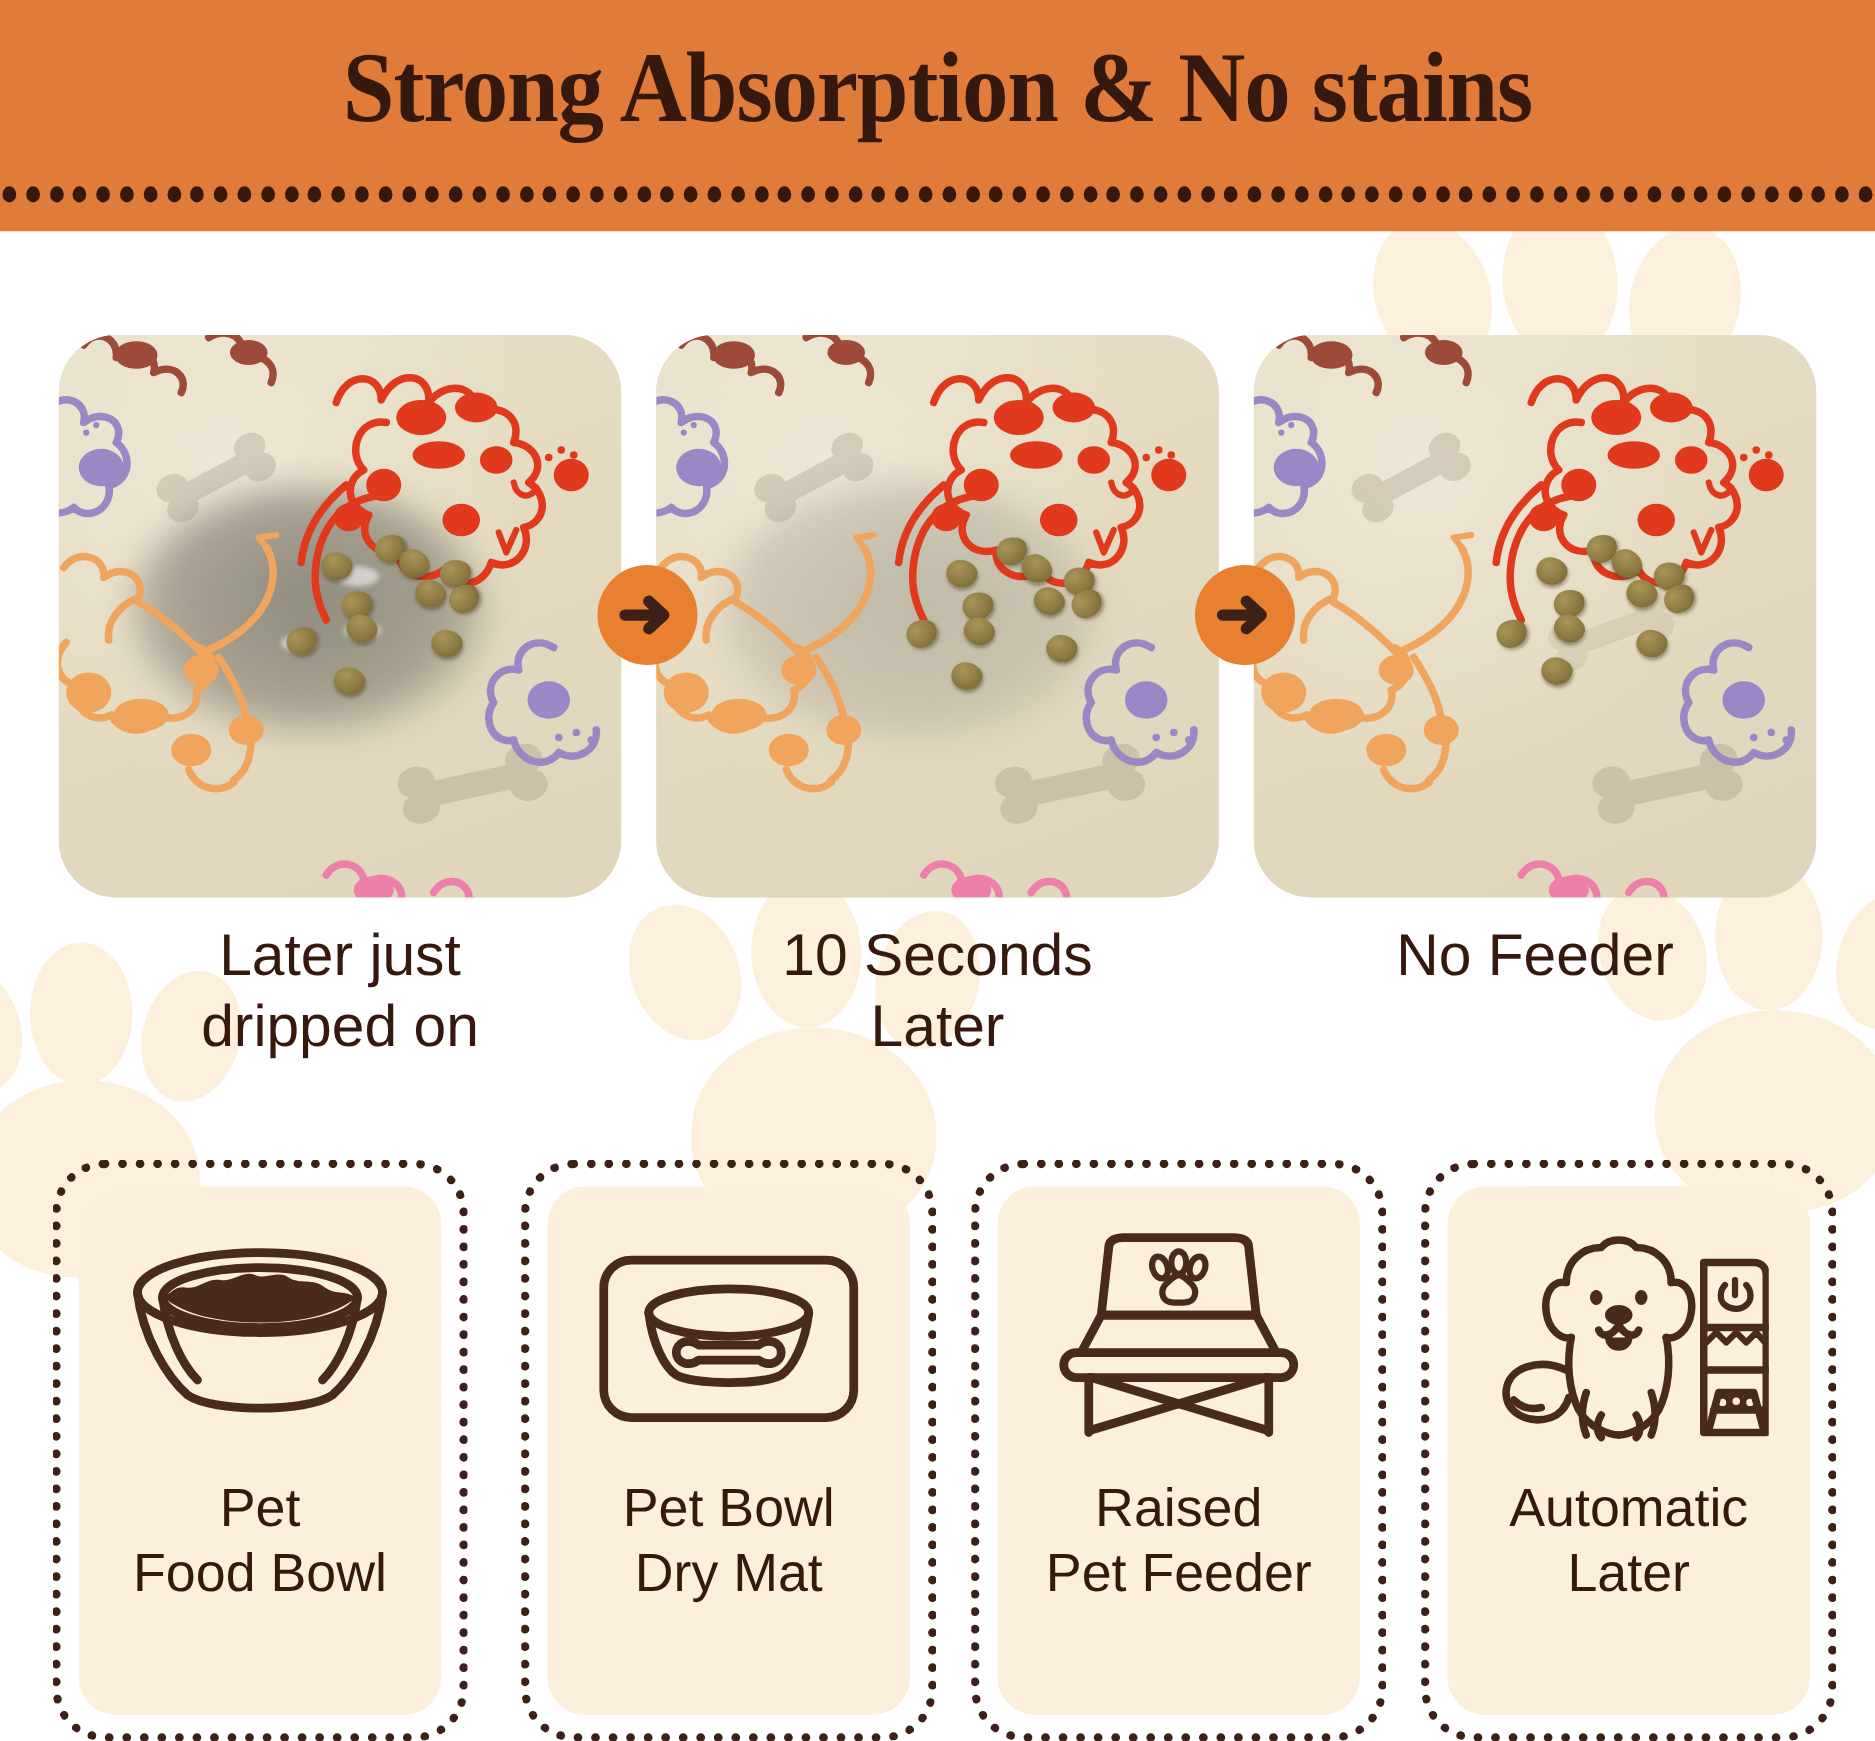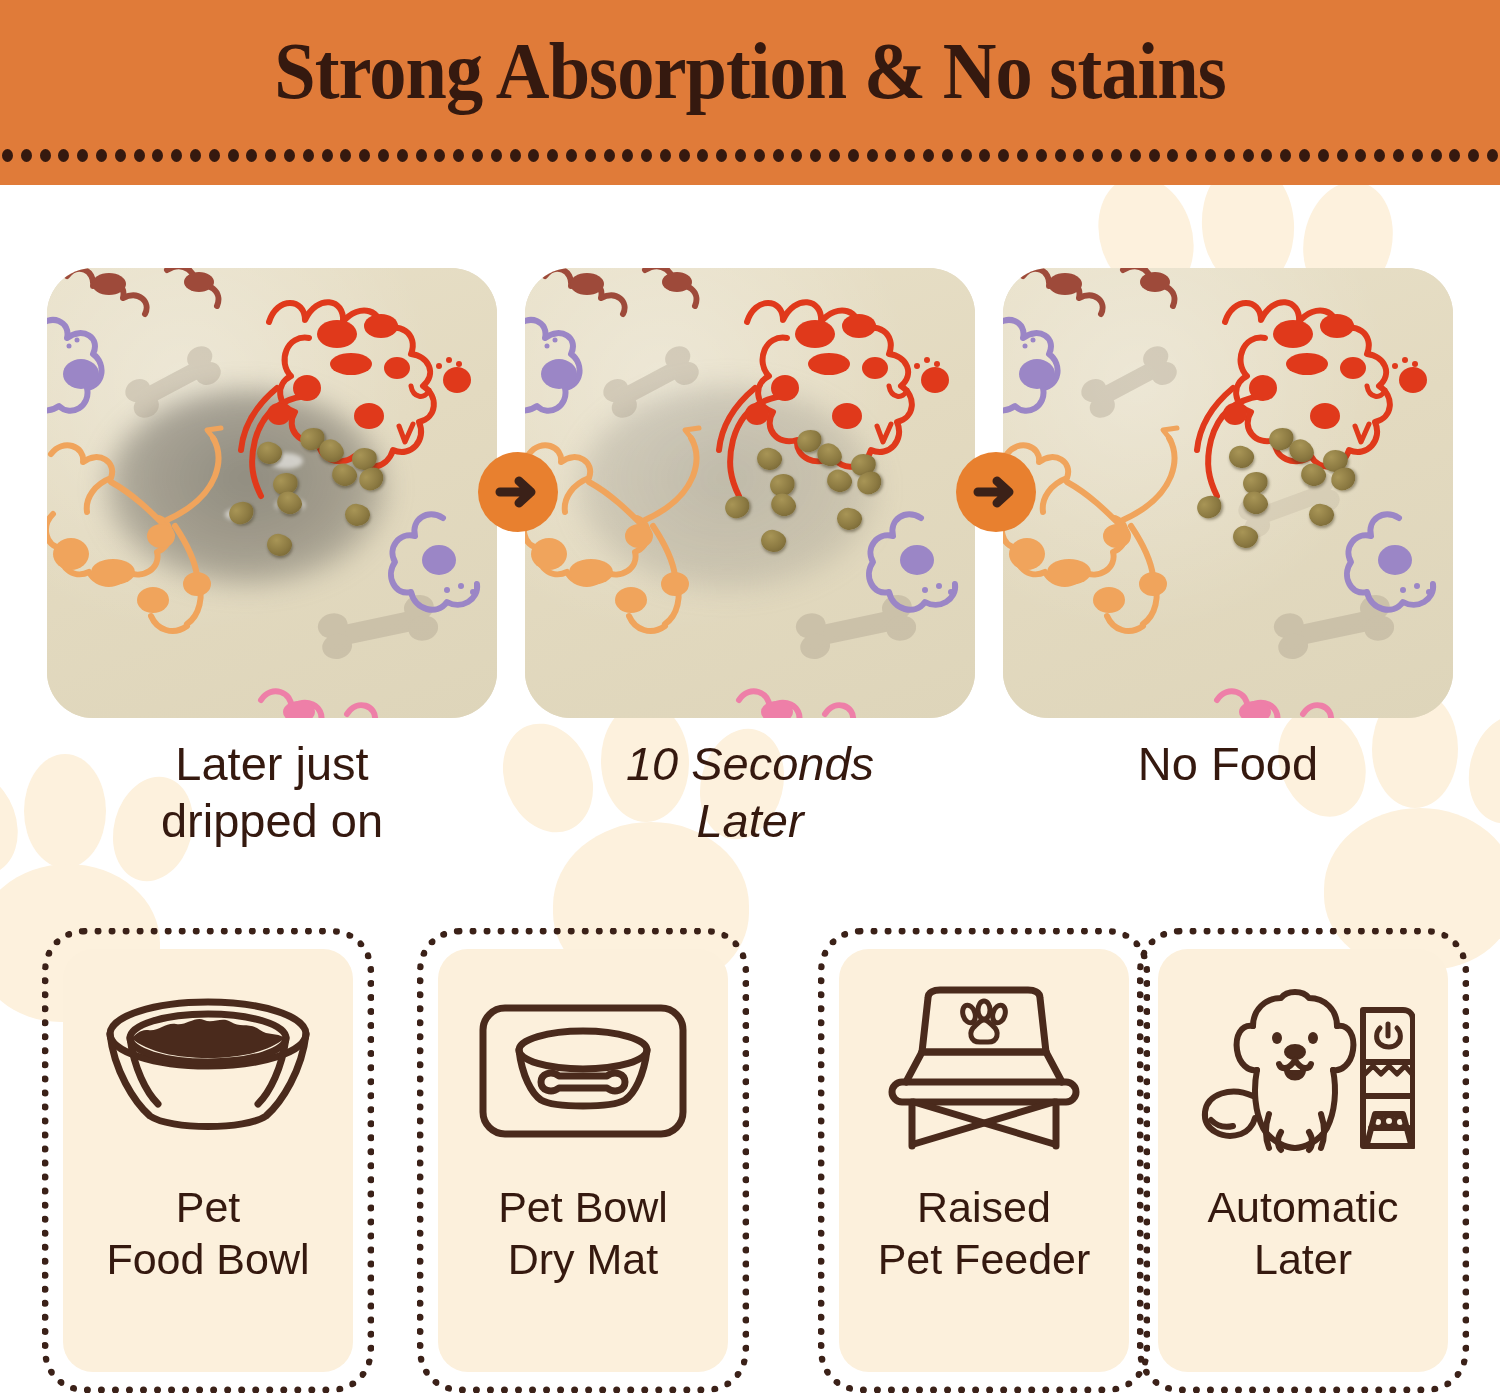--- a/index.html
+++ b/index.html
@@ -110,37 +110,37 @@
   
   .captions { position: absolute; top: 735px; left: 0; width: 1500px; z-index: 4; }
   .caption {
     position: absolute; top: 0; width: 450px;
     text-align: center;
     font-size: 47px; line-height: 1.22;
     color: #35190F;
     white-space: pre-line;
   }
   .caption.c1 { left: 47px; }
-  .caption.c2 { left: 525px; font-style: italic; }
+  .caption.c2 { left: 525px; }
   .caption.c3 { left: 1003px; }
 
   
   .cards {
     position: absolute; top: 928px; left: 0; width: 1500px; height: 465px;
     z-index: 4;
   }
   .card {
     position: absolute; top: 0; width: 332px; height: 465px;
     border: 7px dotted #3B2118;
     border-radius: 42px;
     padding: 14px;
   }
   .card.k1 { left: 42px; }
   .card.k2 { left: 417px; }
-  .card.k3 { left: 818px; }
+  .card.k3 { left: 777px; }
   .card.k4 { left: 1137px; }
   .card-inner {
     width: 100%; height: 100%;
     background: #FCF0DC;
     border-radius: 30px;
     display: flex; flex-direction: column; align-items: center;
   }
   .card-icon {
     margin-top: 26px;
     width: 232px; height: 190px;
@@ -567,21 +567,21 @@
         <path d="M8 26 H36 M27 15 L39 26 L27 37" fill="none" stroke="#3B2118" stroke-width="9" stroke-linecap="round" stroke-linejoin="round"></path>
       </svg>
     </div>
   </div>
 
   <div class="captions">
     <div class="caption c1">Later just
 dripped on</div>
     <div class="caption c2">10 Seconds
 Later</div>
-    <div class="caption c3">No Food</div>
+    <div class="caption c3">No Feeder</div>
   </div>
 
   <div class="cards">
 
     <div class="card k1">
       <div class="card-inner">
         <div class="card-icon">
           <svg width="216" height="152" viewBox="0 0 216 152">
             <g fill="none" stroke="#4A2A1C" stroke-width="7" stroke-linecap="round" stroke-linejoin="round">
               <ellipse cx="108" cy="40" rx="98" ry="32"></ellipse>

